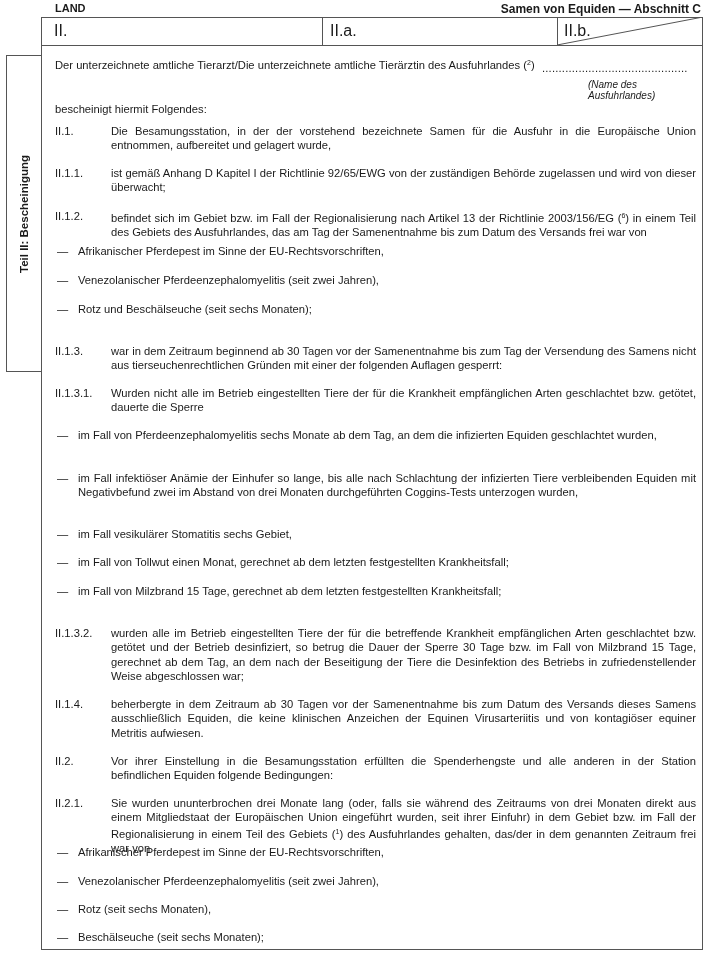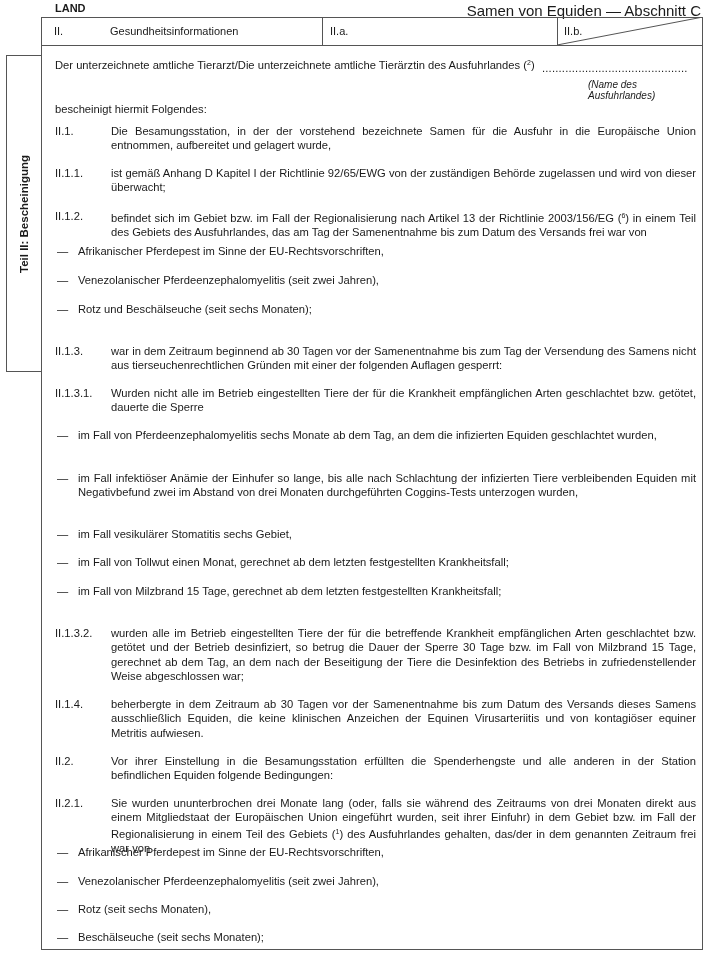--- a/index.html
+++ b/index.html
@@ -1,22 +1,22 @@
 <!DOCTYPE html>
 <html><head>
 <meta charset="utf-8">
 <style>
   html,body{margin:0;padding:0;background:#fff;}
   body{width:706px;height:954px;position:relative;overflow:hidden;
        font-family:"Liberation Sans",sans-serif;color:#1a1a1a;font-size:11.2px;}
   .top-left{position:absolute;left:55px;top:2px;font-weight:bold;font-size:11px;}
-  .top-right{position:absolute;right:5px;top:2px;font-weight:normal;font-size:15px;}
+  .top-right{position:absolute;right:5px;top:2px;font-weight:bold;font-size:12px;}
   .frame{position:absolute;left:41px;top:17px;width:662px;height:933px;border:1px solid #555;box-sizing:border-box;}
   .hdr{position:absolute;left:41px;top:17px;width:662px;height:29px;border-bottom:1px solid #555;box-sizing:border-box;}
-  .hdr-cell{position:absolute;top:0;height:28px;line-height:28px;font-size:11px;}
+  .hdr-cell{position:absolute;top:0;height:28px;line-height:28px;font-size:16px;}
   .hdr-div{position:absolute;top:0;width:1px;height:28px;background:#555;}
   .slash{position:absolute;left:516px;top:0;width:146px;height:28px;}
   .sidetab{position:absolute;left:6px;top:55px;width:35px;height:317px;border:1px solid #555;border-right:none;box-sizing:border-box;}
   .sidetab span{position:absolute;left:50%;top:50%;transform:translate(-50%,-50%) rotate(-90deg);white-space:nowrap;font-weight:bold;font-size:11.5px;}
   .row{position:absolute;left:55px;right:10px;line-height:14.3px;}
   .num{position:absolute;left:0;top:0;}
   .txt{position:absolute;left:56px;right:0;top:0;text-align:justify;}
   .dash{position:absolute;left:57px;right:10px;line-height:14.3px;}
   .dash .d{position:absolute;left:0;top:0;}
   .dash .t{position:absolute;left:21px;right:0;top:0;text-align:justify;}
@@ -27,21 +27,20 @@
 </head>
 <body>
 
 <div class="top-left">LAND</div>
 <div class="top-right">Samen von Equiden — Abschnitt C</div>
 
 <div class="frame"></div>
 
 <div class="hdr">
   <span class="hdr-cell" style="left:13px">II.</span>
-  <span class="hdr-cell" style="left:69px">Gesundheitsinformationen</span>
   <div class="hdr-div" style="left:281px"></div>
   <span class="hdr-cell" style="left:289px">II.a.</span>
   <div class="hdr-div" style="left:516px"></div>
   <span class="hdr-cell" style="left:523px">II.b.</span>
   <svg class="slash" viewBox="0 0 146 28" preserveAspectRatio="none">
     <line x1="0" y1="28" x2="146" y2="0" stroke="#555" stroke-width="1"></line>
   </svg>
 </div>
 
 <div class="sidetab">

